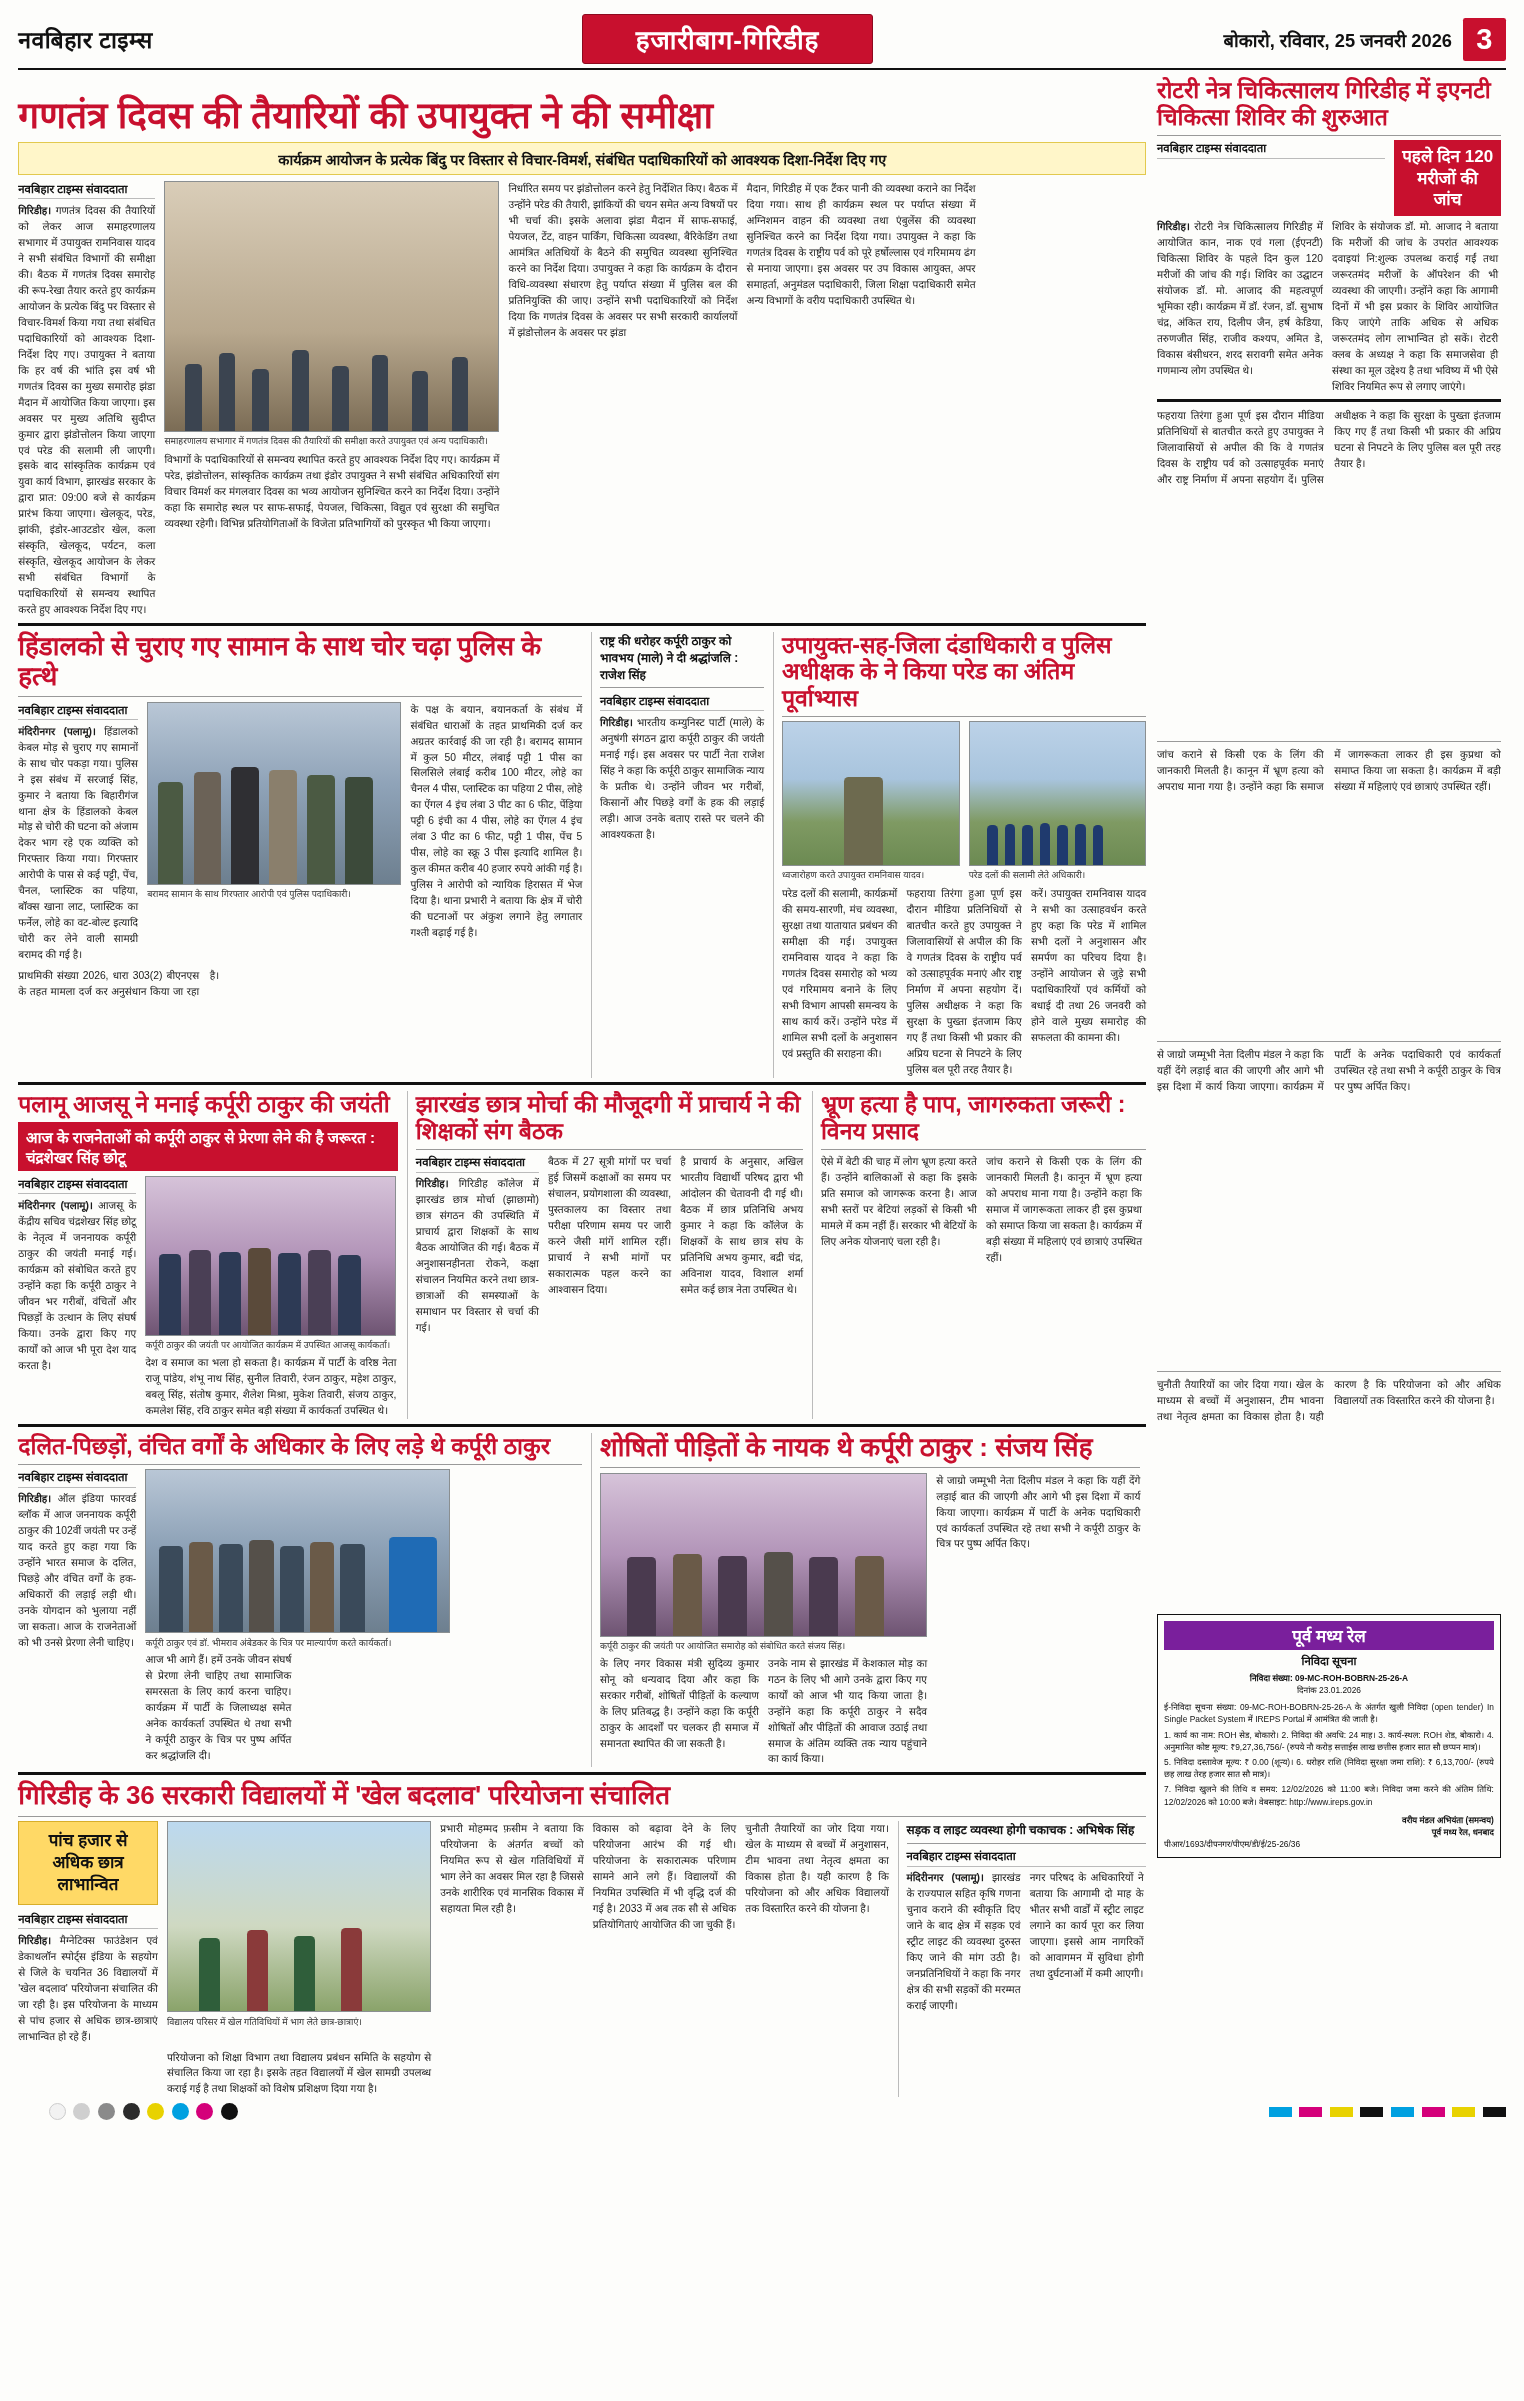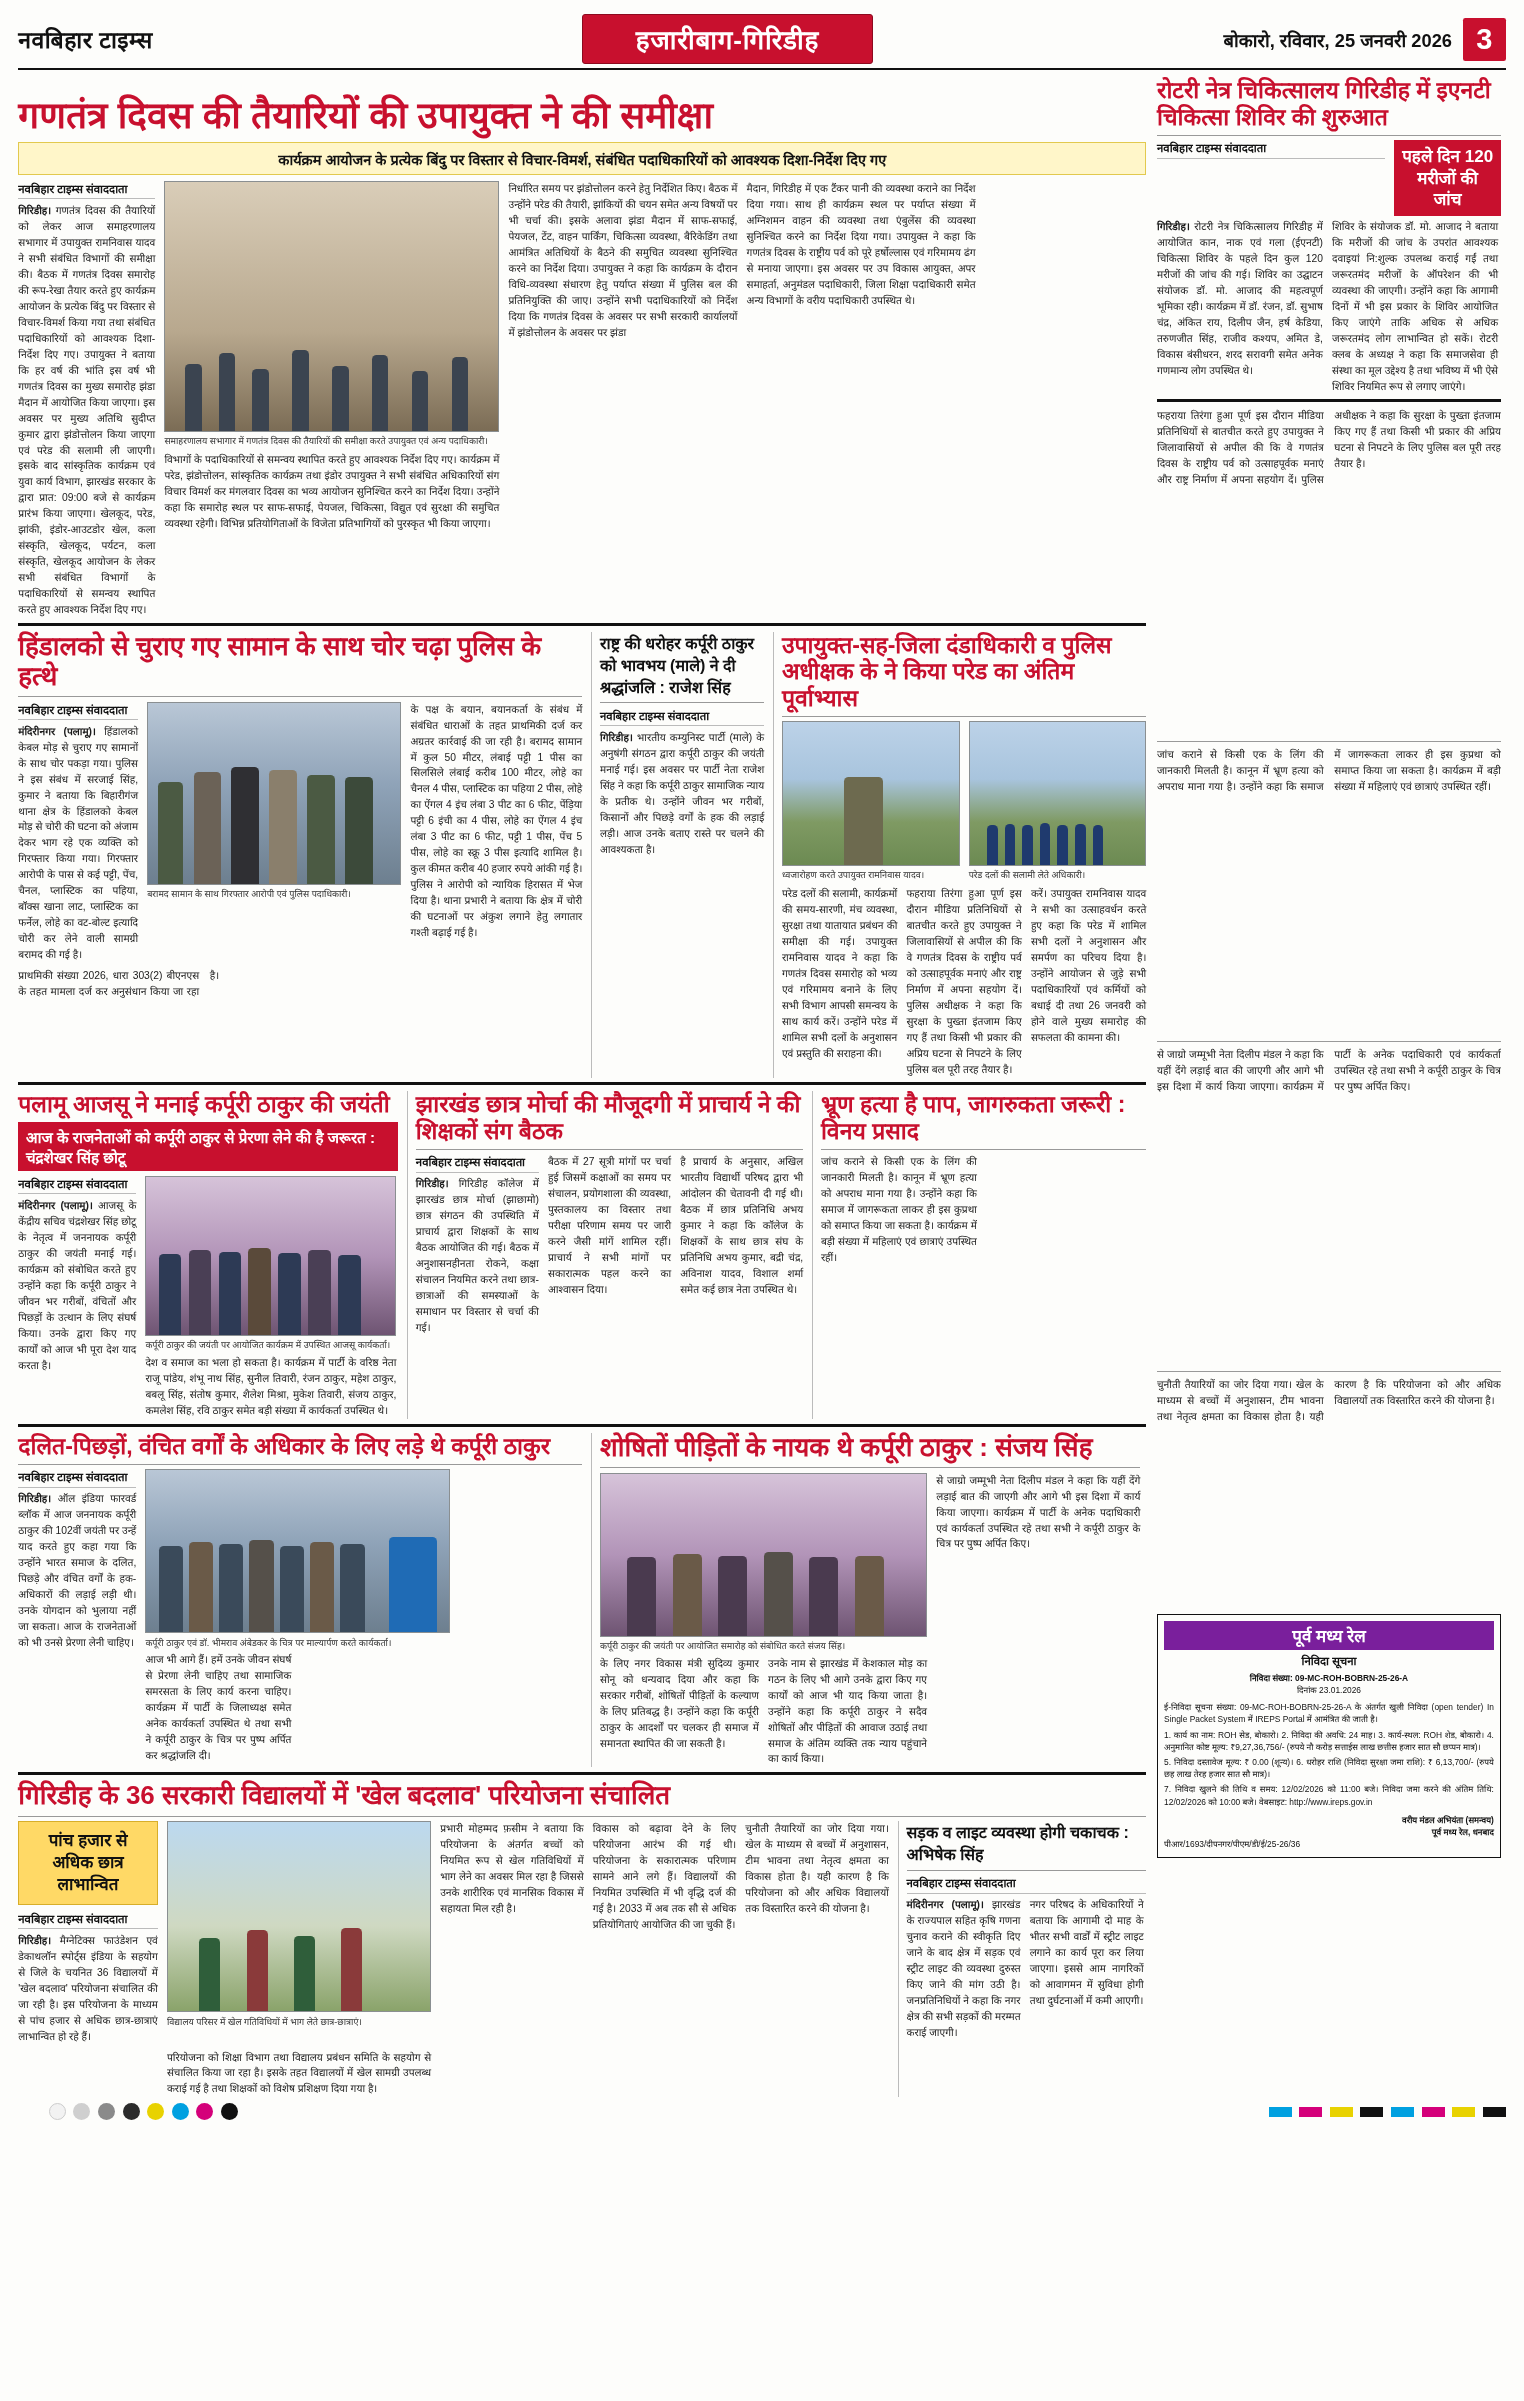--- a/index.html
+++ b/index.html
@@ -49,21 +49,21 @@
   .col-main { width:1128px; }
   .col-right { width:344px; }
 
   
   .hl-red {
     color:#c8102e; font-weight:bold; line-height:1.15;
   }
   .hl-xl { font-size:37px; }
   .hl-lg { font-size:26px; }
   .hl-md { font-size:23px; }
-  .hl-sm { font-size:16px; }
+  .hl-sm { font-size:12px; }
   .hl-black { color:#111; font-weight:bold; }
   .rule-thick { border-top:3px solid #111; margin:4.6px 0 6.1px; }
   .rule-thin { border-top:0.8px solid #999; margin:4.6px 0; }
 
   .subhead-band {
     background:#fff6c9; border:0.8px solid #e2c94e;
     font-size:14.5px; font-weight:bold; color:#111;
     padding:5.3px 7.6px; text-align:center; margin:4.6px 0 6.1px;
   }
   .byline {
@@ -290,20 +290,21 @@
               <div style="width:126px" class="bodytext">है प्राचार्य के अनुसार, अखिल भारतीय विद्यार्थी परिषद द्वारा भी आंदोलन की चेतावनी दी गई थी। बैठक में छात्र प्रतिनिधि अभय कुमार ने कहा कि कॉलेज के शिक्षकों के साथ छात्र संघ के प्रतिनिधि अभय कुमार, बद्री चंद्र, अविनाश यादव, विशाल शर्मा समेत कई छात्र नेता उपस्थित थे।</div>
             </div>
           </div>
         </div>
 
         <div style="width:335px" class="divider-v">
           <div style="padding-left:7.6px">
             <div class="hl-red hl-md">भ्रूण हत्या है पाप, जागरुकता जरूरी : विनय प्रसाद</div>
             <div class="rule-thin"></div>
             <div class="flexrow">
+              <div style="width:156px" class="bodytext">ऐसे में बेटी की चाह में लोग भ्रूण हत्या करते हैं। उन्होंने बालिकाओं से कहा कि इसके प्रति समाज को जागरूक करना है। आज सभी स्तरों पर बेटियां लड़कों से किसी भी मामले में कम नहीं हैं। सरकार भी बेटियों के लिए अनेक योजनाएं चला रही है।</div>
               <div style="width:156px" class="bodytext">जांच कराने से किसी एक के लिंग की जानकारी मिलती है। कानून में भ्रूण हत्या को अपराध माना गया है। उन्होंने कहा कि समाज में जागरूकता लाकर ही इस कुप्रथा को समाप्त किया जा सकता है। कार्यक्रम में बड़ी संख्या में महिलाएं एवं छात्राएं उपस्थित रहीं।</div>
             </div>
           </div>
         </div>
       </div>
 
       <div class="rule-thick"></div>
 
       <div class="flexrow">
         <div style="width:564px">

